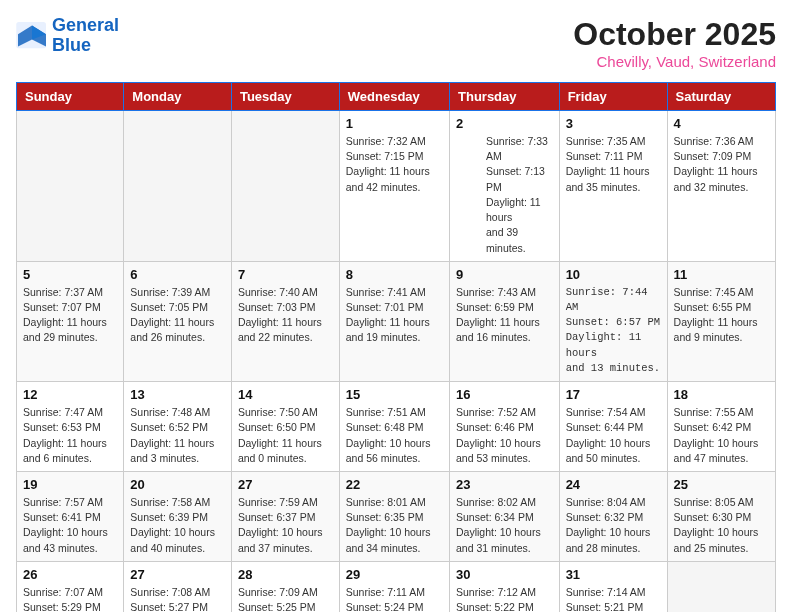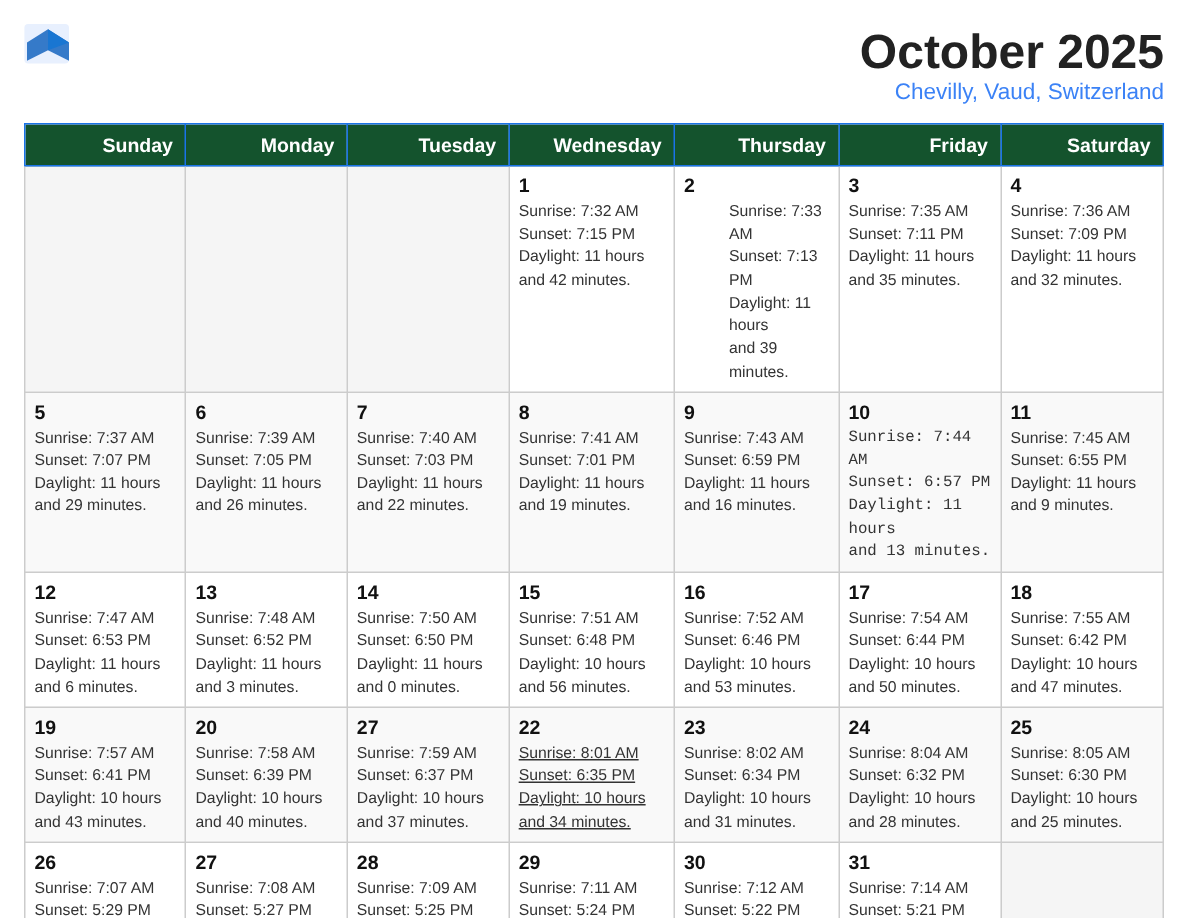--- a/index.html
+++ b/index.html
@@ -37,31 +37,31 @@
     .title-area {
       text-align: right;
     }
     .month-title {
       font-size: 32px;
       font-weight: bold;
       color: #222;
     }
     .subtitle {
       font-size: 15px;
-      color: #3b82f6;
+      color: #ec4899;
     }
     .calendar {
       width: 100%;
       border-collapse: collapse;
       border: 1px solid #ccc;
     }
     .calendar th {
-      background-color: #14532d;
+      background-color: #b91c1c;
       color: #fff;
-      text-align: right;
+      text-align: left;
       padding: 6px 8px;
       font-size: 13px;
       font-weight: bold;
       border: 1px solid #1a73e8;
     }
     .calendar td {
       vertical-align: top;
       padding: 5px 6px;
       border: 1px solid #ccc;
       font-size: 11px;
@@ -91,20 +91,24 @@
 </head>
 <body>
 
 <div class="header-area">
   <div class="logo">
     <svg class="logo-icon" viewBox="0 0 36 32" xmlns="http://www.w3.org/2000/svg">
       <rect x="0" y="0" width="34" height="30" rx="3" fill="#e8f0fe"></rect>
       <polygon points="18,4 34,14 34,28 18,20 2,28 2,14" fill="#1565c0" opacity="0.85"></polygon>
       <polygon points="18,4 34,14 18,20" fill="#1976d2"></polygon>
     </svg>
+    <div class="logo-text">
+      <div><span>General</span></div>
+      <div><span style="color:#1565c0">Blue</span></div>
+    </div>
   </div>
   <div class="title-area">
     <div class="month-title">October 2025</div>
     <div class="subtitle">Chevilly, Vaud, Switzerland</div>
   </div>
 </div>
 
 <table class="calendar">
   <thead>
     <tr>
@@ -270,21 +274,21 @@
         </td>
         <td>
           <div class="day-number">27</div>
           <div class="day-info" style="white-space: pre-line;">Sunrise: 7:59 AM
 Sunset: 6:37 PM
 Daylight: 10 hours
 and 37 minutes.</div>
         </td>
         <td>
           <div class="day-number">22</div>
-          <div class="day-info" style="white-space: pre-line; text-decoration: underline;">Sunrise: 8:01 AM
+          <div class="day-info" style="white-space: pre-line;">Sunrise: 8:01 AM
 Sunset: 6:35 PM
 Daylight: 10 hours
 and 34 minutes.</div>
         </td>
         <td>
           <div class="day-number">23</div>
           <div class="day-info" style="white-space: pre-line;">Sunrise: 8:02 AM
 Sunset: 6:34 PM
 Daylight: 10 hours
 and 31 minutes.</div>

